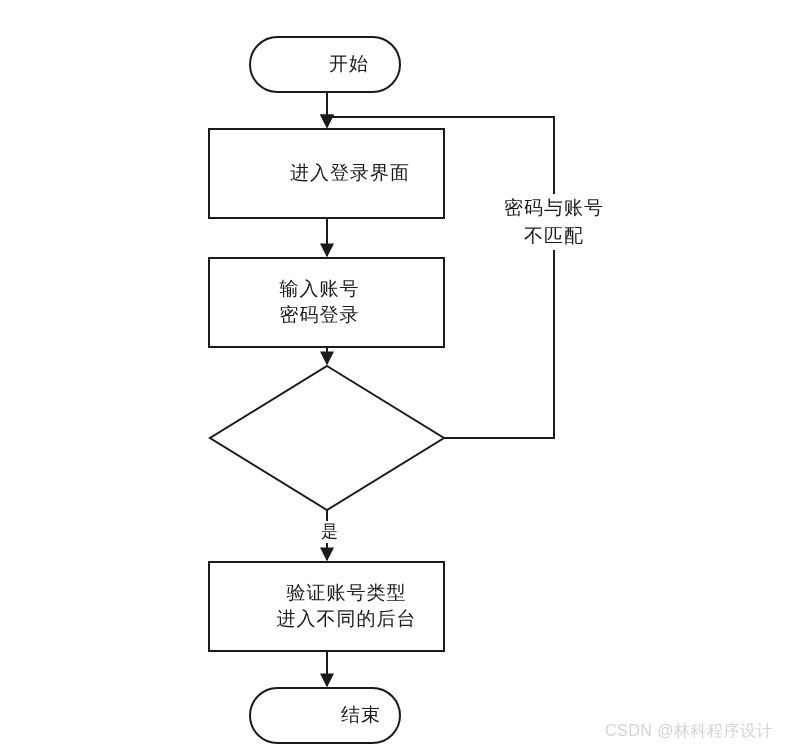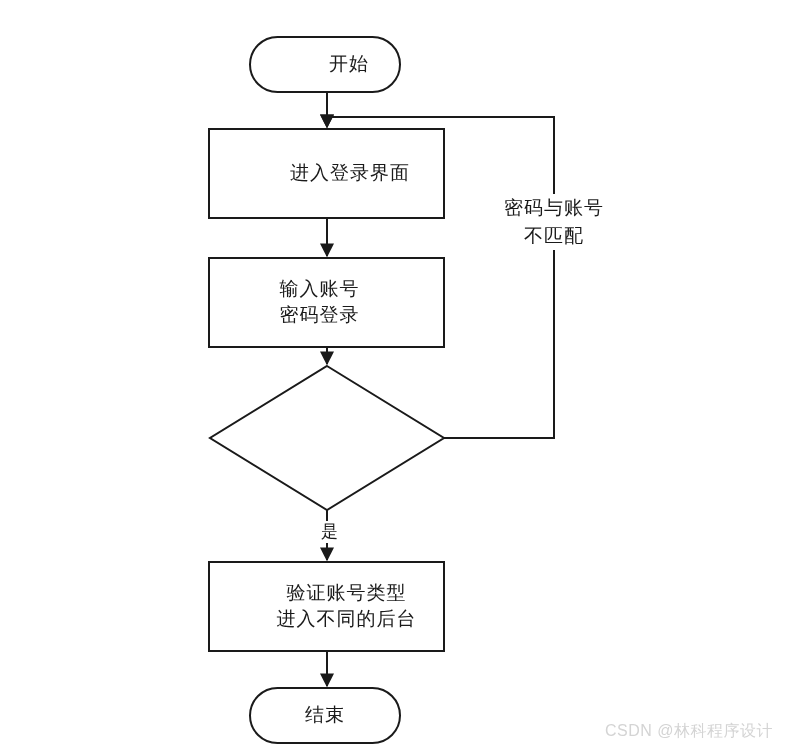--- a/index.html
+++ b/index.html
@@ -103,21 +103,21 @@
 
   <div class="node-label" style="left:209px; top:160px; width:282px;">进入登录界面</div>
 
   <div class="node-label" style="left:209px; top:276px; width:221px;">输入账号
 密码登录</div>
 
 
   <div class="node-label" style="left:209px; top:580px; width:275px;">验证账号类型
 进入不同的后台</div>
 
-  <div class="node-label" style="left:250px; top:702px; width:150px;">结束</div>
+  <div class="node-label" style="left:250px; top:702px; width:150px;padding-left:36px;">结束</div>
 
   <div class="edge-label small" style="left:307px; top:521px; width:40px;">是</div>
 
   <div class="edge-label" style="left:489px; top:186px; width:130px;margin-top:8px;">密码与账号
 不匹配</div>
 
   <div class="watermark">CSDN @林科程序设计</div>
 
 </div>
 

